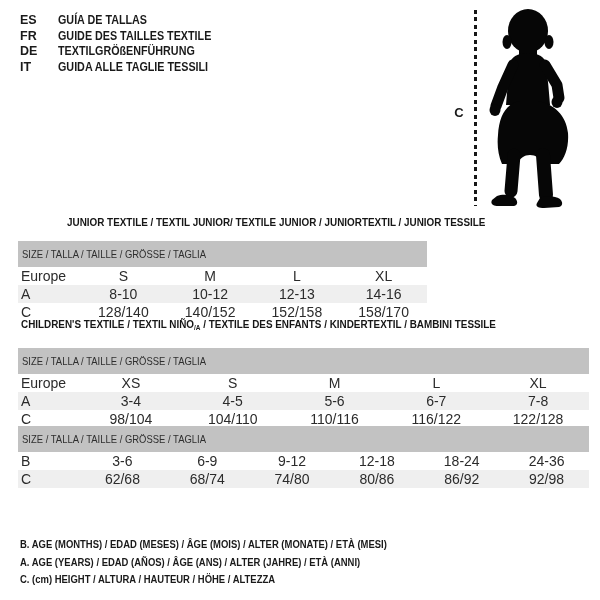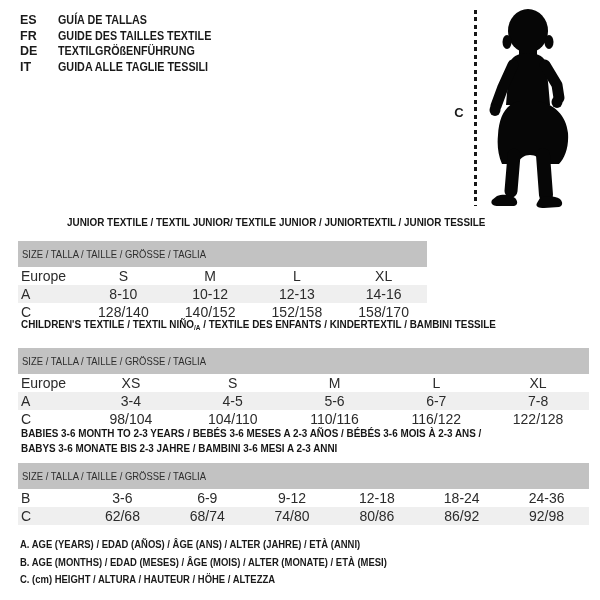--- a/index.html
+++ b/index.html
@@ -148,24 +148,20 @@
         <span class="cell">98/104</span>
         <span class="cell">104/110</span>
         <span class="cell">110/116</span>
         <span class="cell">116/122</span>
         <span class="cell">122/128</span>
       </div>
     </div>
   </section>
 
   <section class="sec sec-babies">
-    <h2 class="heading">
-      <span class="cond">BABIES 3-6 MONTH TO 2-3 YEARS / BEBÉS 3-6 MESES A 2-3 AÑOS / BÉBÉS 3-6 MOIS À 2-3 ANS /</span><br>
-      <span class="cond">BABYS 3-6 MONATE BIS 2-3 JAHRE / BAMBINI 3-6 MESI A 2-3 ANNI</span>
-    </h2>
     <div class="size-table">
       <div class="size-bar">
           <span class="cond">SIZE / TALLA / TAILLE / GRÖSSE / TAGLIA</span>
         </div>
       <div class="trow">
         <span class="cell rlabel">B</span>
         <span class="cell">3-6</span>
         <span class="cell">6-9</span>
         <span class="cell">9-12</span>
         <span class="cell">12-18</span>
@@ -178,18 +174,18 @@
         <span class="cell">68/74</span>
         <span class="cell">74/80</span>
         <span class="cell">80/86</span>
         <span class="cell">86/92</span>
         <span class="cell">92/98</span>
       </div>
     </div>
   </section>
 
   <div class="footnotes">
+    <div class="footnote"><span class="cond">B. AGE (MONTHS) / EDAD (MESES) / ÂGE (MOIS) / ALTER (MONATE) / ETÀ (MESI)</span></div>
     <div class="footnote"><span class="cond">A. AGE (YEARS) / EDAD (AÑOS) / ÂGE (ANS) / ALTER (JAHRE) / ETÀ (ANNI)</span></div>
-    <div class="footnote"><span class="cond">B. AGE (MONTHS) / EDAD (MESES) / ÂGE (MOIS) / ALTER (MONATE) / ETÀ (MESI)</span></div>
     <div class="footnote"><span class="cond">C. (cm) HEIGHT / ALTURA / HAUTEUR / HÖHE / ALTEZZA</span></div>
   </div>
 
 </div>
 
 </body></html>

